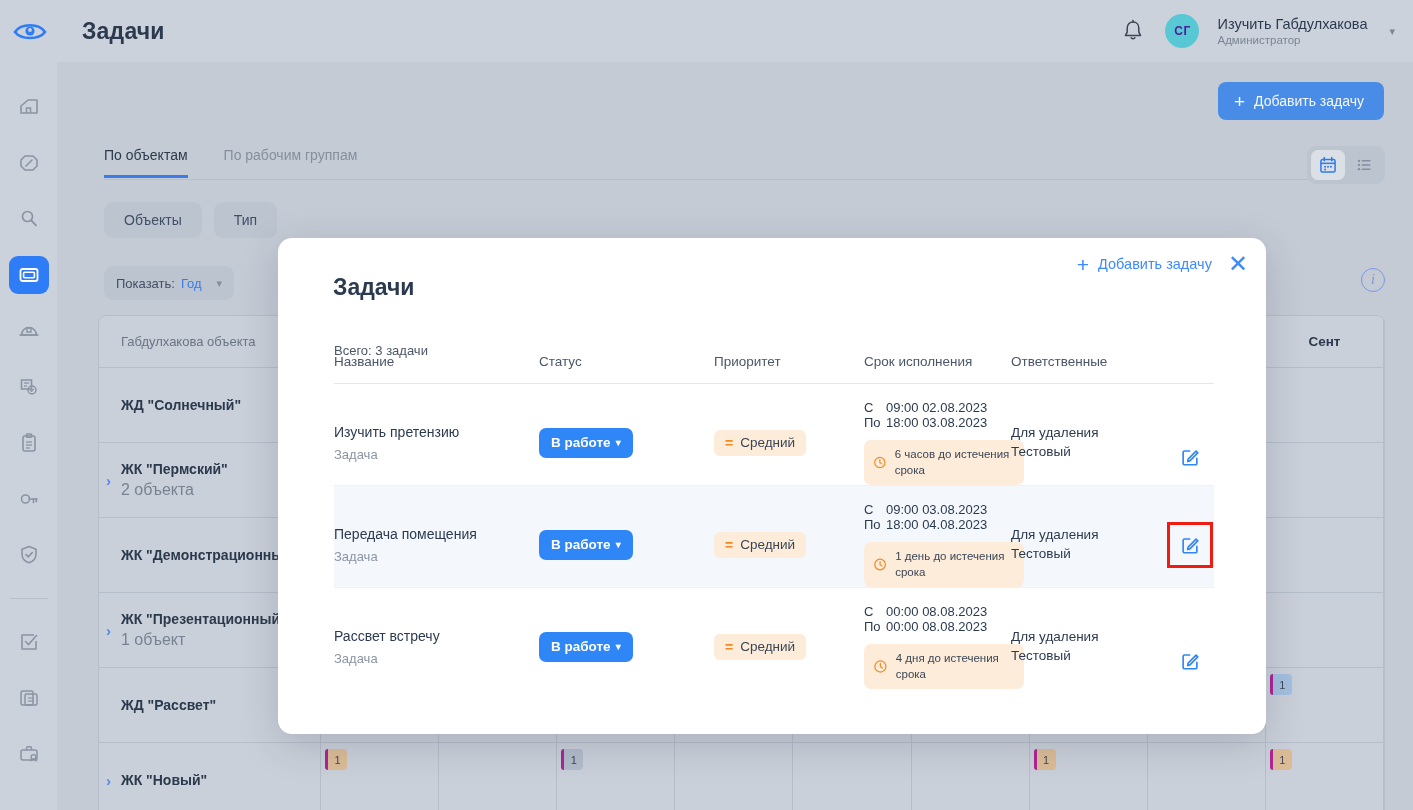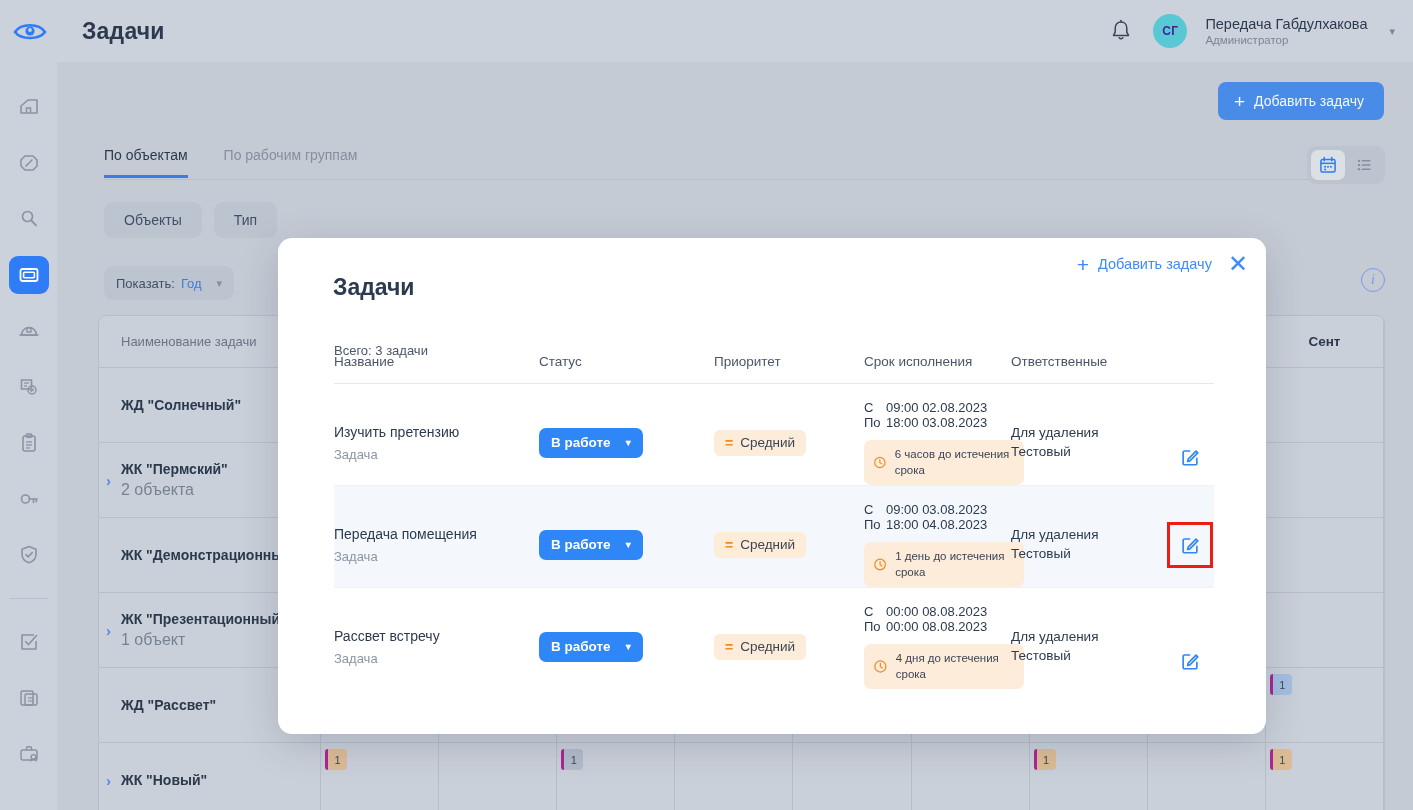--- a/index.html
+++ b/index.html
@@ -180,21 +180,21 @@
   .c-resp { width: 155px; }
   .c-act { width: 48px; display: flex; justify-content: center; }
 
   .task-row { display: flex; min-height: 100px; padding-top: 16px; border-bottom: 1px solid #eef1f5; position: relative; align-items: center; }
   .task-row.highlight { background: #f4f8fd; }
   .task-row:last-child { border-bottom: none; }
   .t-title { font-size: 14px; color: #2c3a4f; }
   .t-sub { font-size: 13px; color: #8b95a5; margin-top: 7px; }
   .status-pill {
     background: #2f86f6; color: #fff; border-radius: 7px; height: 30px;
-    display: inline-flex; align-items: center; gap: 15px; padding: 0 12px;
+    display: inline-flex; align-items: center; gap: 5px; padding: 0 12px;
     font-size: 13.5px; font-weight: bold; cursor: pointer;
   }
   .status-pill .caret { font-size: 10px; font-weight: bold; }
   .prio-pill {
     background: #fdecd9; border-radius: 6px; height: 26px;
     display: inline-flex; align-items: center; gap: 7px; padding: 0 11px;
     font-size: 13.5px; color: #3b4656;
   }
   .prio-eq { color: #f08a23; font-weight: bold; font-size: 14px; line-height: 1; }
   .term-line { font-size: 13px; color: #2c3a4f; white-space: nowrap; }
@@ -226,21 +226,21 @@
   <div id="topbar-right">
     <div class="bell">
       <svg width="22" height="24" viewBox="0 0 22 24">
         <path d="M11 3 C7.4 3,5.2 5.6,5.2 9 v4.2 L3.5 16.4 h15 L16.8 13.2 V9 C16.8 5.6,14.6 3,11 3 z" fill="none" stroke="#3b4656" stroke-width="1.5" stroke-linejoin="round"></path>
         <path d="M8.9 18.2 a2.2 2.2 0 0 0 4.2 0" fill="none" stroke="#3b4656" stroke-width="1.5"></path>
         <path d="M11 3 v-1.4" stroke="#3b4656" stroke-width="1.5" stroke-linecap="round"></path>
       </svg>
     </div>
     <div id="avatar">СГ</div>
     <div id="user-block">
-      <div id="user-name">Передача Габдулхакова</div>
+      <div id="user-name">Изучить Габдулхакова</div>
       <div id="user-role">Администратор</div>
     </div>
     <div id="user-caret">▾</div>
   </div>
 </div>
 
 <div id="rail">
   <div class="rail-icon">
     <svg width="24" height="24" viewBox="0 0 24 24">
       <path d="M4 11 L11 5 L20 5 L20 18 L4 18 Z" fill="none" stroke="currentColor" stroke-width="1.6" stroke-linejoin="round"></path>
@@ -376,21 +376,21 @@
           <line x1="10" y1="12" x2="19" y2="12" stroke="currentColor" stroke-width="1.8" stroke-linecap="round"></line>
           <line x1="10" y1="17" x2="19" y2="17" stroke="currentColor" stroke-width="1.8" stroke-linecap="round"></line>
         </svg>
       </div>
     </div>
 
     <div id="info-icon">i</div>
 
     <div id="gantt">
       <div id="gantt-head">
-        <div class="name-col">Наименование задачи</div>
+        <div class="name-col">Габдулхакова объекта</div>
         <div id="month-headers" style="display:flex;flex:1">
             <div class="month-col">Янв</div>
             <div class="month-col">Фев</div>
             <div class="month-col">Март</div>
             <div class="month-col">Апр</div>
             <div class="month-col">Май</div>
             <div class="month-col">Июнь</div>
             <div class="month-col">Июль</div>
             <div class="month-col current">Авг</div>
             <div class="month-col">Сент</div>

